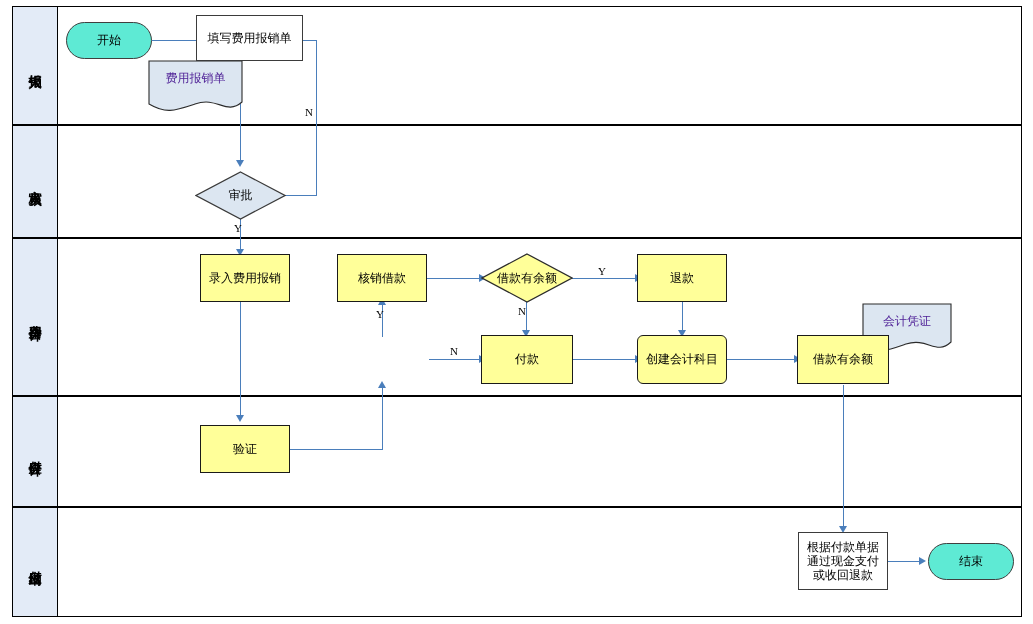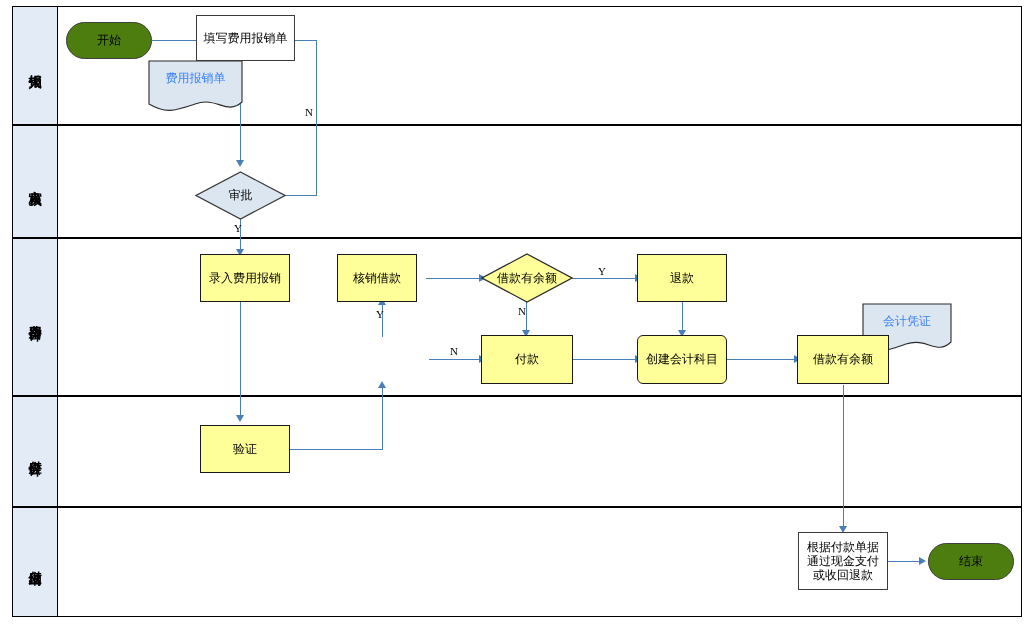--- a/index.html
+++ b/index.html
@@ -79,21 +79,21 @@
   }
   .proc {
     background: #ffff99;
     border: 1px solid #1a1a1a;
   }
   .proc-plain {
     background: #ffffff;
     border: 1px solid #3b3b3b;
   }
   .term {
-    background: #4d7c0f;
+    background: #5eead4;
     border: 1px solid #3f3f3f;
     border-radius: 22px;
   }
   .diamond-wrap {
     position: absolute;
     z-index: 6;
   }
   .diamond-wrap svg { display: block; }
   .diamond-label {
     position: absolute;
@@ -107,21 +107,21 @@
     pointer-events: none;
   }
   .doc-wrap { position: absolute; z-index: 5; }
   .doc-wrap svg { display: block; }
   .doc-label {
     position: absolute;
     left: 0; top: 2px;
     width: 100%;
     text-align: center;
     font-size: 12px;
-    color: #3b82f6;
+    color: #4c1d95;
     pointer-events: none;
   }
 
   
   .conn {
     position: absolute;
     background: #4a7ebb;
     z-index: 3;
   }
   .conn.h { height: 1px; }
@@ -258,21 +258,21 @@
   <div class="conn v" style="left:843px; top:385px; height:145px;"></div>
   <div class="arrow down" style="left:839px; top:526px;"></div>
 
   <div class="conn h" style="left:888px; top:561px; width:33px;"></div>
   <div class="arrow right" style="left:919px; top:557px;"></div>
 
   <div class="shape term" style="left:66px; top:22px; width:86px; height:37px;">
     <span>开始</span>
   </div>
 
-  <div class="shape proc-plain" style="left:196px; top:15px; width:99px; height:46px;">
+  <div class="shape proc-plain" style="left:196px; top:15px; width:107px; height:46px;">
     <span>填写费用报销单</span>
   </div>
 
   <div class="doc-wrap" style="left:148px; top:60px; width:95px; height:55px;">
     <svg width="95" height="55" viewBox="0 0 95 55">
       <path d="M1,1 L94,1 L94,42 C78,56 70,36 47,44 C26,51 18,54 1,44 Z" fill="#dce6f1" stroke="#2b2b2b" stroke-width="1.1"></path>
     </svg>
     <span class="doc-label" style="top:10px;">费用报销单</span>
   </div>
 
@@ -280,21 +280,21 @@
     <svg width="91" height="49" viewBox="0 0 91 49">
       <polygon points="45.5,1 90,24.5 45.5,48 1,24.5" fill="#dce6f1" stroke="#3a3a3a" stroke-width="1.3"></polygon>
     </svg>
     <span class="diamond-label">审批</span>
   </div>
 
   <div class="shape proc" style="left:200px; top:254px; width:90px; height:48px;">
     <span>录入费用报销</span>
   </div>
 
-  <div class="shape proc" style="left:337px; top:254px; width:80px; height:48px;">
+  <div class="shape proc" style="left:337px; top:254px; width:90px; height:48px;">
     <span>核销借款</span>
   </div>
 
 
   <div class="diamond-wrap" style="left:481px; top:253px; width:92px; height:50px;">
     <svg width="92" height="50" viewBox="0 0 92 50">
       <polygon points="46,1 91,25 46,49 1,25" fill="#ffff99" stroke="#2b2b2b" stroke-width="1.3"></polygon>
     </svg>
     <span class="diamond-label">借款有余额</span>
   </div>

